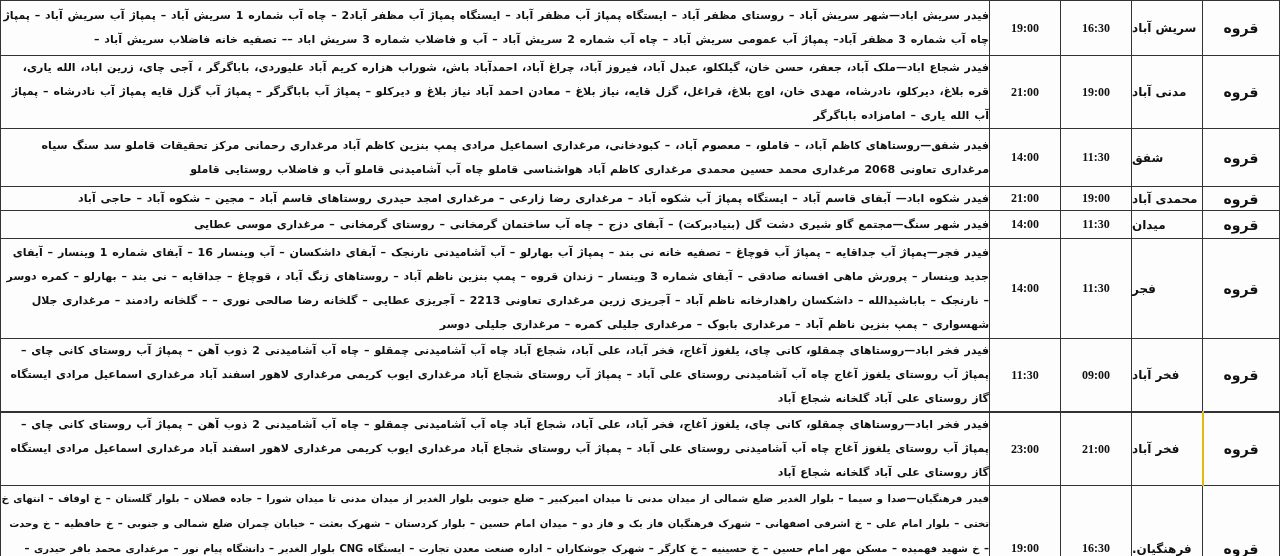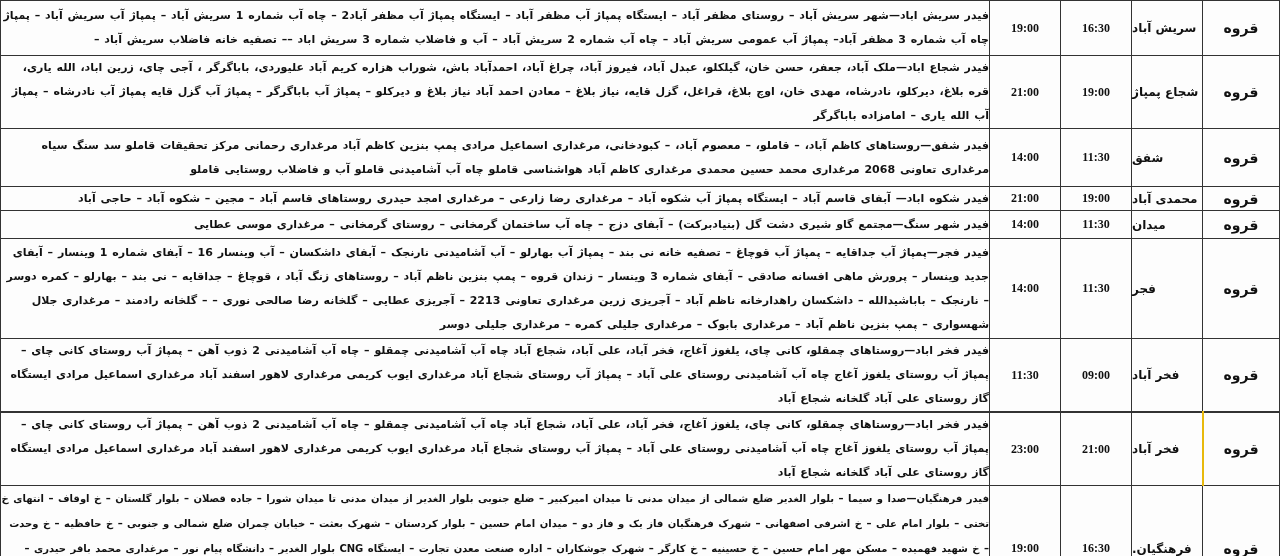--- a/index.html
+++ b/index.html
@@ -50,21 +50,21 @@
   <tbody>
     <tr class="r1">
       <td class="city">قروه</td>
       <td class="feeder">سریش آباد</td>
       <td class="start">16:30</td>
       <td class="end">19:00</td>
       <td class="areas">فیدر سریش اباد—شهر سریش آباد – روستای مظفر آباد – ایستگاه پمپاژ آب مظفر آباد – ایستگاه پمپاژ آب مظفر آباد2 – چاه آب شماره 1 سریش آباد – پمپاژ آب سریش آباد – پمپاژ چاه آب شماره 3 مظفر آباد– پمپاژ آب عمومی سریش آباد – چاه آب شماره 2 سریش آباد – آب و فاضلاب شماره 3 سریش اباد –– تصفیه خانه فاضلاب سریش آباد –</td>
     </tr>
     <tr class="r2">
       <td class="city">قروه</td>
-      <td class="feeder">شجاع پمپاژ</td>
+      <td class="feeder">مدنی آباد</td>
       <td class="start">19:00</td>
       <td class="end">21:00</td>
       <td class="areas">فیدر شجاع اباد—ملک آباد، جعفر، حسن خان، گیلکلو، عبدل آباد، فیروز آباد، چراغ آباد، احمدآباد باش، شوراب هزاره کریم آباد علیوردی، باباگرگر ، آجی چای، زرین اباد، الله یاری، قره بلاغ، دیرکلو، نادرشاه، مهدی خان، اوچ بلاغ، قراغل، گزل قایه، نیاز بلاغ – معادن احمد آباد نیاز بلاغ و دیرکلو – پمپاژ آب باباگرگر – پمپاژ آب گزل قایه پمپاژ آب نادرشاه – پمپاژ آب الله یاری – امامزاده باباگرگر</td>
     </tr>
     <tr class="r3">
       <td class="city">قروه</td>
       <td class="feeder">شفق</td>
       <td class="start">11:30</td>
       <td class="end">14:00</td>
       <td class="areas">فیدر شفق—روستاهای کاظم آباد، – قاملو، – معصوم آباد، – کبودخانی، مرغداری اسماعیل مرادی پمپ بنزین کاظم آباد مرغداری رحمانی مرکز تحقیقات قاملو سد سنگ سیاه مرغداری تعاونی 2068 مرغداری محمد حسین محمدی مرغداری کاظم آباد هواشناسی قاملو چاه آب آشامیدنی قاملو آب و فاضلاب روستایی قاملو</td>

